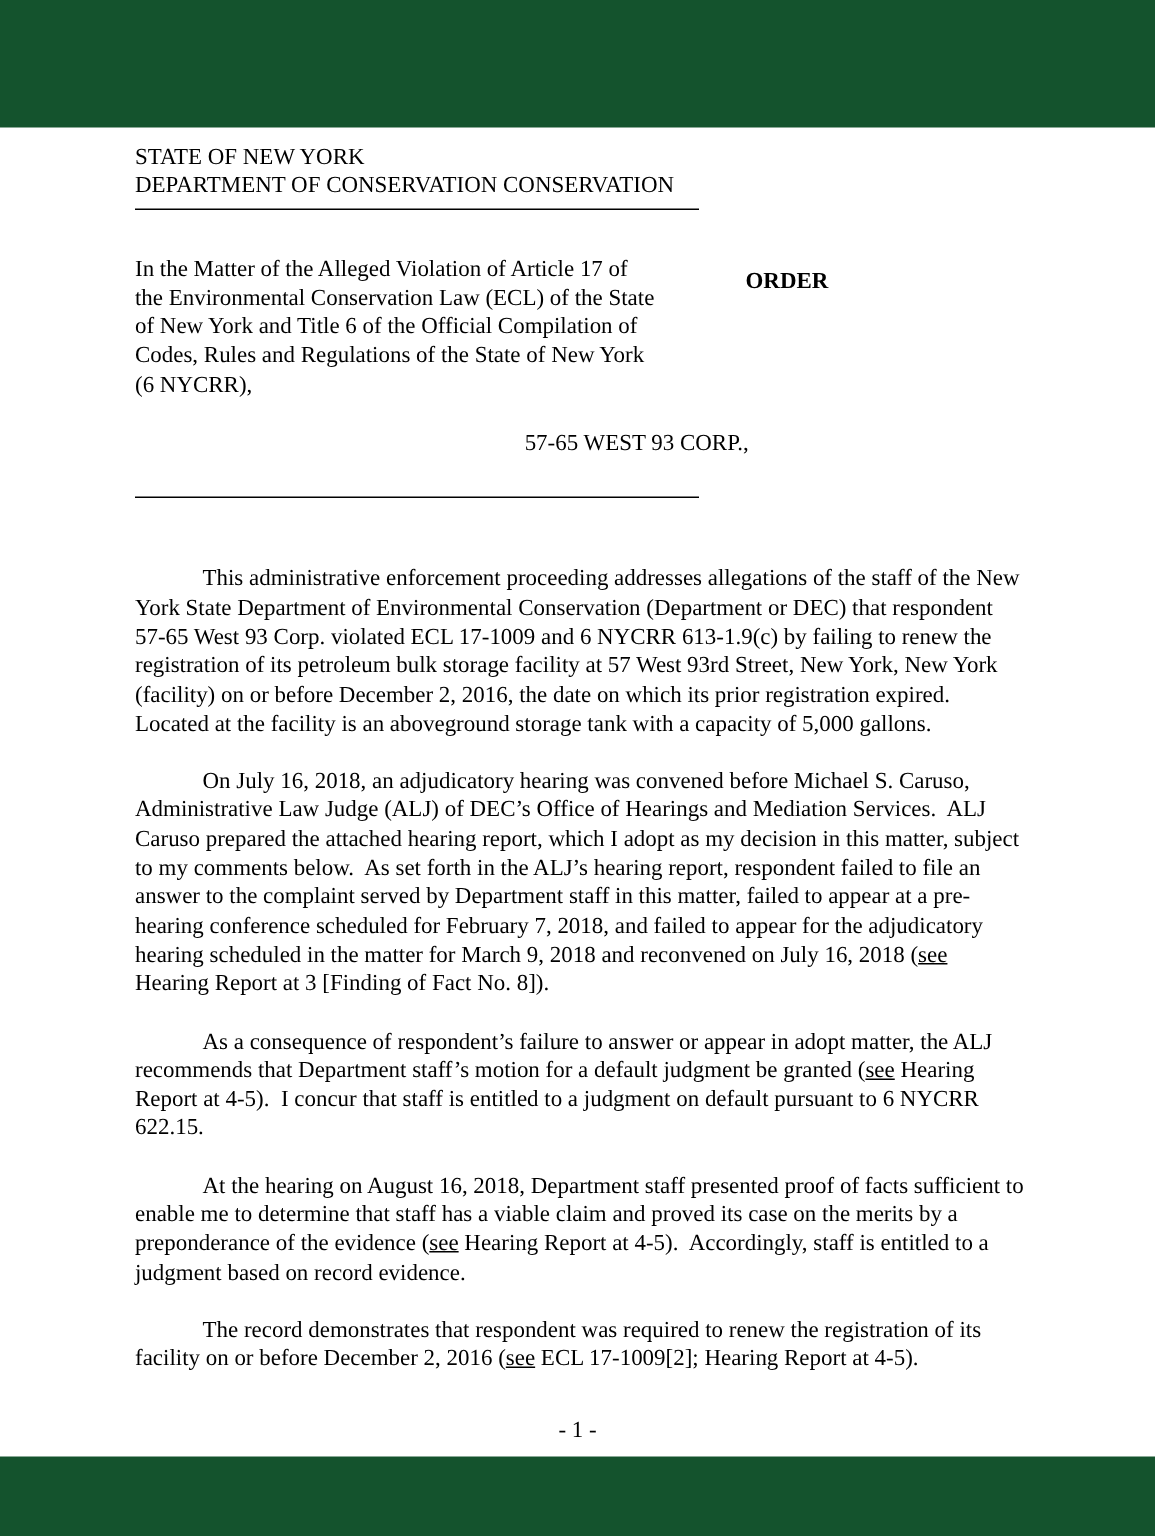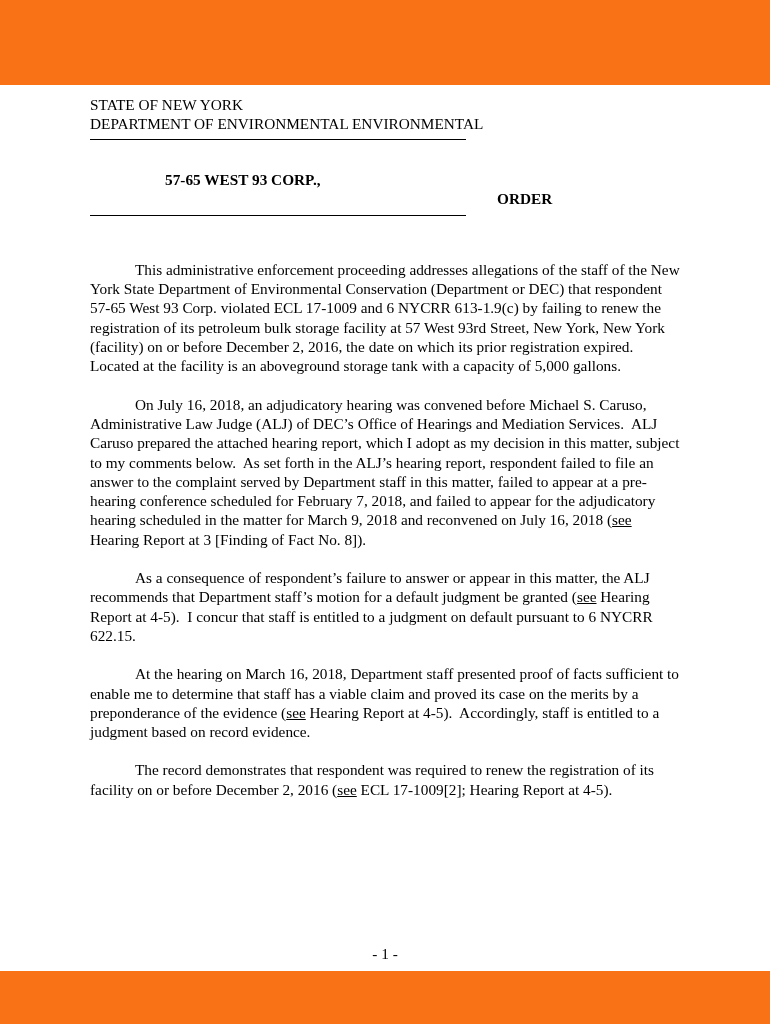--- a/index.html
+++ b/index.html
@@ -6,21 +6,21 @@
   html, body { margin: 0; padding: 0; }
   body {
     background: #7b7b7b;
     font-family: "Liberation Serif", "DejaVu Serif", serif;
   }
   .viewport {
     position: relative;
     width: 770px;
     height: 1024px;
     margin: 0 auto;
-    background: #f97316;
+    background: #14532d;
     overflow: hidden;
   }
   .page {
     position: absolute;
     left: 0;
     top: 85px;
     width: 770px;
     height: 886px;
     background: #ffffff;
     color: #000000;
@@ -37,27 +37,27 @@
     border: none;
     border-top: 1px solid #000;
     width: 376px;
     margin: 5px 0 0 0;
   }
   .caption { position: relative; margin-top: 30px; }
   .caption-left { white-space: pre-line; width: 390px; }
   .order-label {
     position: absolute;
     left: 407px;
-    top: 19px;
+    top: 8px;
     font-weight: bold;
     font-family: Liberation Serif, serif;
   }
   .case-block { position: absolute; left: 407px; top: 58px; }
   .by-line { margin: 16px 0 0 128px; }
-  .respondent-name { margin: 20px 0 0 75px; font-weight: bold; }
+  .respondent-name { margin: 20px 0 0 75px; font-weight: normal; text-align: center; }
   .respondent-label { margin: 14px 0 0 182px; }
   .rule-bottom { margin-top: 26px; }
   .body-text { margin-top: 44px; }
   .para {
     margin: 0 0 19px 0;
     text-indent: 45px;
     white-space: pre-wrap;
   }
   .para .u { text-decoration: underline; }
   .footer {
@@ -71,34 +71,39 @@
 </style>
 </head>
 <body>
 
 <div class="viewport">
   <div class="page">
     <div class="content">
 
       <div class="header">
         <div class="header-line">STATE OF NEW YORK</div>
-        <div class="header-line">DEPARTMENT OF ENVIRONMENTAL ENVIRONMENTAL</div>
+        <div class="header-line">DEPARTMENT OF CONSERVATION CONSERVATION</div>
       </div>
       <div class="rule"></div>
 
       <div class="caption">
+        <div class="caption-left">In the Matter of the Alleged Violation of Article 17 of
+the Environmental Conservation Law (ECL) of the State
+of New York and Title 6 of the Official Compilation of
+Codes, Rules and Regulations of the State of New York
+(6 NYCRR),</div>
         <div class="order-label">ORDER</div>
         <div class="respondent-name">57-65 WEST 93 CORP.,</div>
       </div>
       <div class="rule rule-bottom"></div>
 
       <div class="body-text">
           <p class="para"><span>This administrative enforcement proceeding addresses allegations of the staff of the New York State Department of Environmental Conservation (Department or DEC) that respondent 57-65 West 93 Corp. violated ECL 17-1009 and 6 NYCRR 613-1.9(c) by failing to renew the registration of its petroleum bulk storage facility at 57 West 93rd Street, New York, New York (facility) on or before December 2, 2016, the date on which its prior registration expired.  Located at the facility is an aboveground storage tank with a capacity of 5,000 gallons.</span></p>
           <p class="para"><span>On July 16, 2018, an adjudicatory hearing was convened before Michael S. Caruso, Administrative Law Judge (ALJ) of DEC’s Office of Hearings and Mediation Services.  ALJ Caruso prepared the attached hearing report, which I adopt as my decision in this matter, subject to my comments below.  As set forth in the ALJ’s hearing report, respondent failed to file an answer to the complaint served by Department staff in this matter, failed to appear at a pre-hearing conference scheduled for February 7, 2018, and failed to appear for the adjudicatory hearing scheduled in the matter for March 9, 2018 and reconvened on July 16, 2018 (</span><span class="u">see</span><span> Hearing Report at 3 [Finding of Fact No. 8]).</span></p>
-          <p class="para"><span>As a consequence of respondent’s failure to answer or appear in this matter, the ALJ recommends that Department staff’s motion for a default judgment be granted (</span><span class="u">see</span><span> Hearing Report at 4-5).  I concur that staff is entitled to a judgment on default pursuant to 6 NYCRR 622.15.</span></p>
-          <p class="para"><span>At the hearing on March 16, 2018, Department staff presented proof of facts sufficient to enable me to determine that staff has a viable claim and proved its case on the merits by a preponderance of the evidence (</span><span class="u">see</span><span> Hearing Report at 4-5).  Accordingly, staff is entitled to a judgment based on record evidence.</span></p>
+          <p class="para"><span>As a consequence of respondent’s failure to answer or appear in adopt matter, the ALJ recommends that Department staff’s motion for a default judgment be granted (</span><span class="u">see</span><span> Hearing Report at 4-5).  I concur that staff is entitled to a judgment on default pursuant to 6 NYCRR 622.15.</span></p>
+          <p class="para"><span>At the hearing on August 16, 2018, Department staff presented proof of facts sufficient to enable me to determine that staff has a viable claim and proved its case on the merits by a preponderance of the evidence (</span><span class="u">see</span><span> Hearing Report at 4-5).  Accordingly, staff is entitled to a judgment based on record evidence.</span></p>
           <p class="para"><span>The record demonstrates that respondent was required to renew the registration of its facility on or before December 2, 2016 (</span><span class="u">see</span><span> ECL 17-1009[2]; Hearing Report at 4-5).</span></p>
         </div>
 
     </div>
     <div class="footer">- 1 -</div>
   </div>
 </div>
 
 </body></html>

